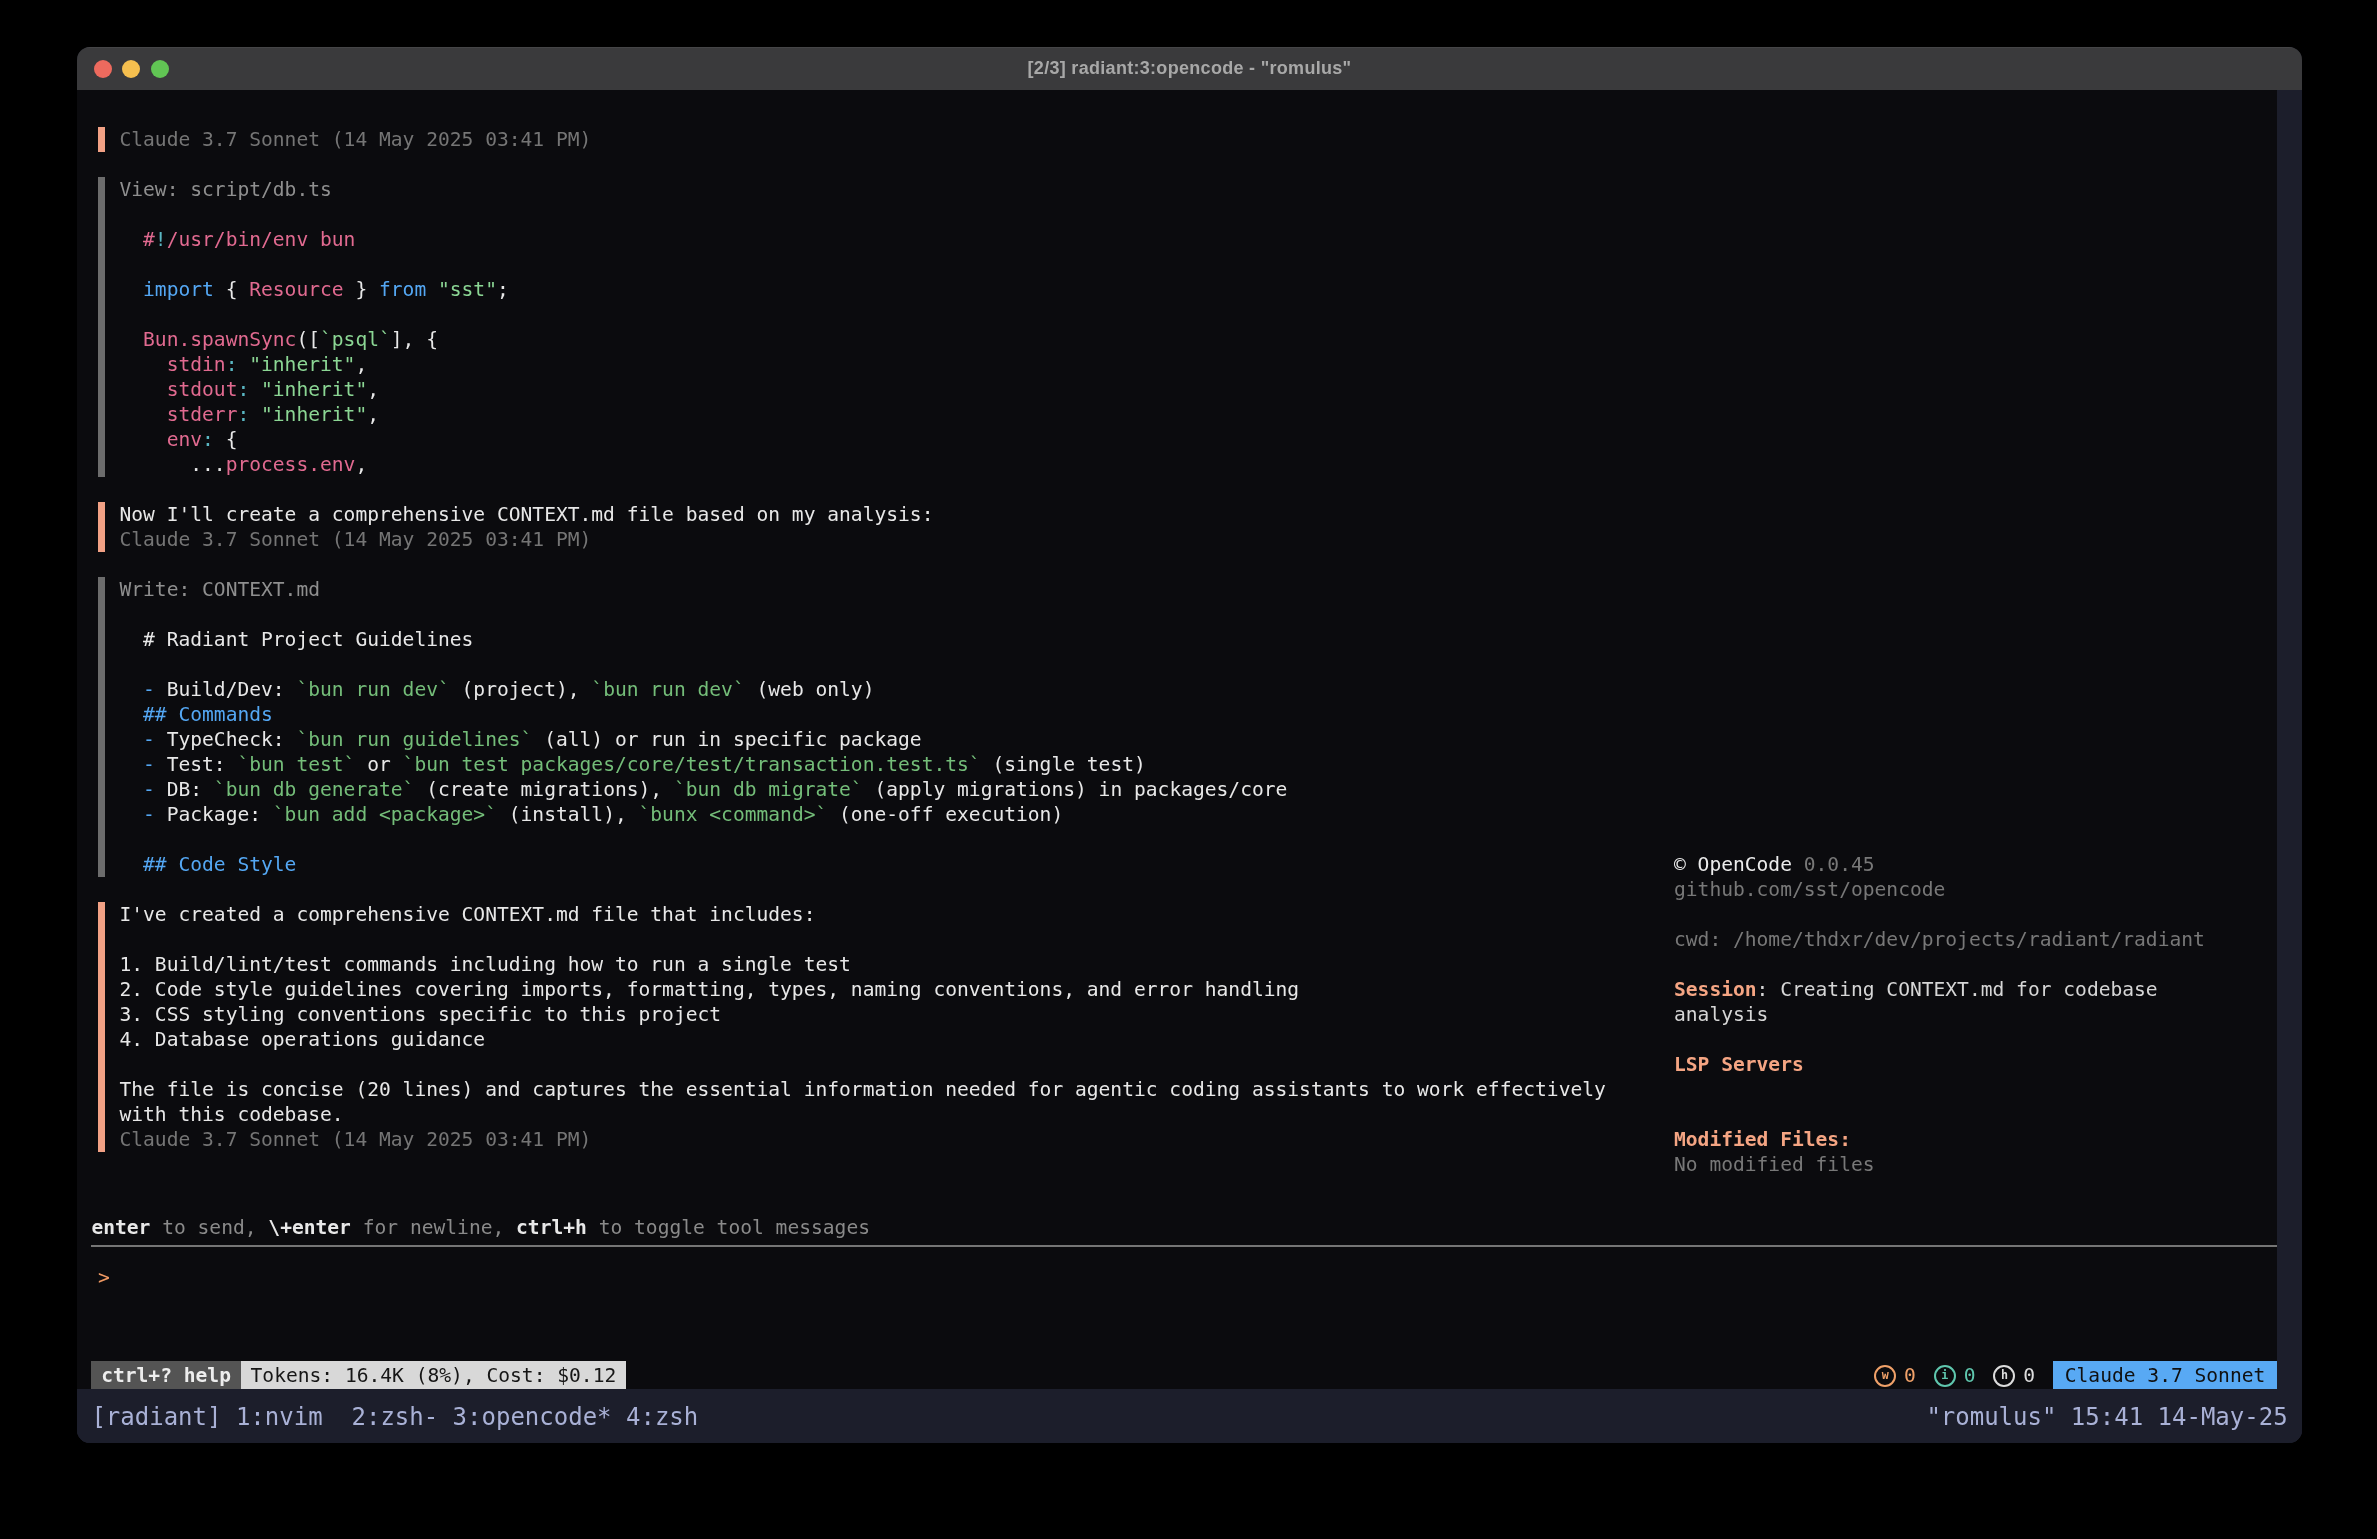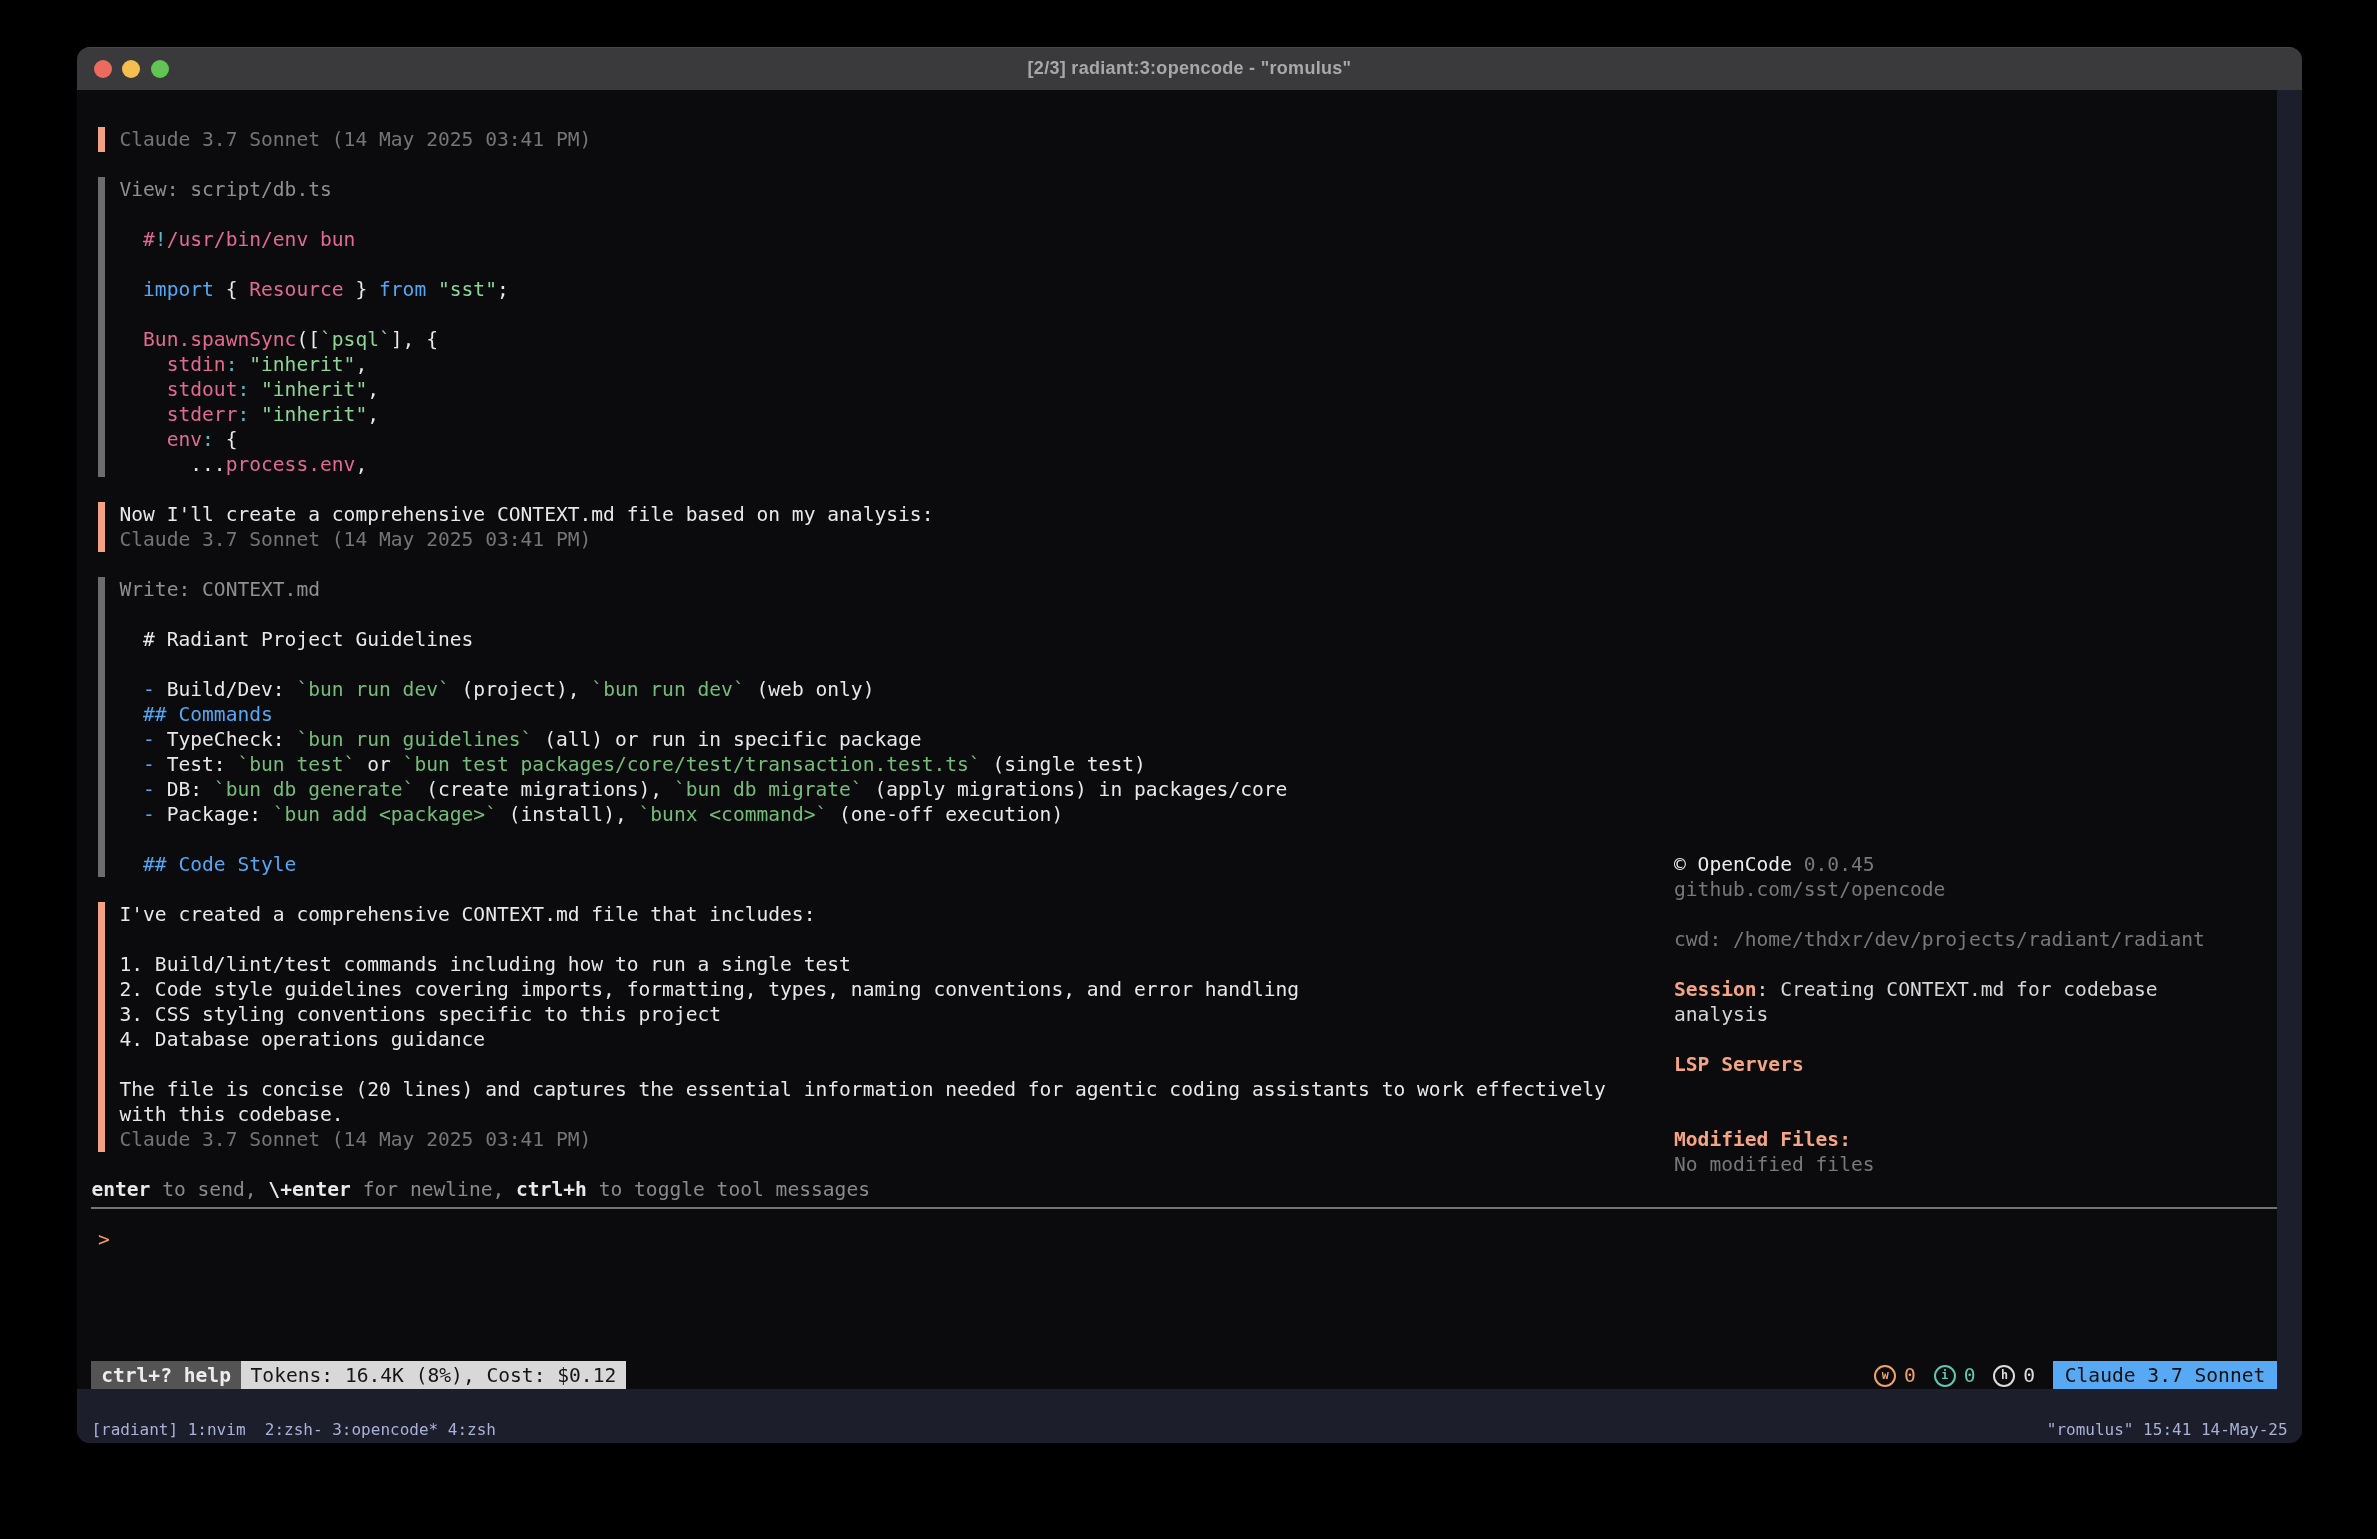--- a/index.html
+++ b/index.html
@@ -36,42 +36,42 @@
   .tok-green{color:#8bd694}
   .tok-mdgreen{color:#74bd79}
   .tok-cyan{color:#5ab7c3}
   .tok-key{color:#e8e8e8;font-weight:700}
   .tok-hdim{color:#8a8a8a}
   .tok-logo{color:#ececec;font-weight:400}
   .tok-sgray{color:#787878}
   .tok-swhite{color:#d6d6d6}
   .tok-accent{color:#f5a583;font-weight:700}
   
-  .hint{white-space:pre}
+  .hint{margin-top:38px;white-space:pre}
   .divider{height:2px;background:#757575;margin-top:5.2px}
   .prompt-row{margin-top:18px;display:flex;align-items:flex-start}
   .prompt{color:#ef9963;padding-left:6.5px}
   .input-area{flex:1;height:25px}
   .flex-fill{flex:1}
   
   .statusrow{height:29px;flex:none;display:flex;align-items:stretch;padding-left:14.4px;font-size:19.6px}
   .chip{display:flex;align-items:center;padding:0 9.8px;white-space:pre}
   .chip-help{background:#545454;color:#ededed;font-weight:700}
   .chip-tokens{background:#d8d8d8;color:#161616}
   .spacer{flex:1}
   .diags{display:flex;align-items:center;gap:18px;margin-right:18px}
   .diag{display:flex;align-items:center;gap:7.8px}
   .diag-icon{width:18px;height:18px;border:2px solid currentColor;border-radius:50%;
     display:flex;align-items:center;justify-content:center;font-size:11.7px;line-height:1;font-weight:700}
   .diag-count{font-size:19.6px}
   .chip-model{background:#58a9f4;color:#101010;padding:0 11.7px}
   
   .tmux{position:absolute;left:0;right:0;bottom:0;height:53px;background:#1c1e2b;
-    padding:1.3px 14.4px 0;display:flex;align-items:flex-end;
-    font-size:16px;line-height:26px;color:#a9b1d6}
+    padding:1.3px 14.4px 0;display:flex;align-items:center;
+    font-size:24px;line-height:26px;color:#a9b1d6}
   .tmux-left{white-space:pre}
   .tmux-right{margin-left:auto;white-space:pre}
 </style>
 </head>
 <body>
 
 <div class="window">
 
   <div class="titlebar">
     <div class="lights">

